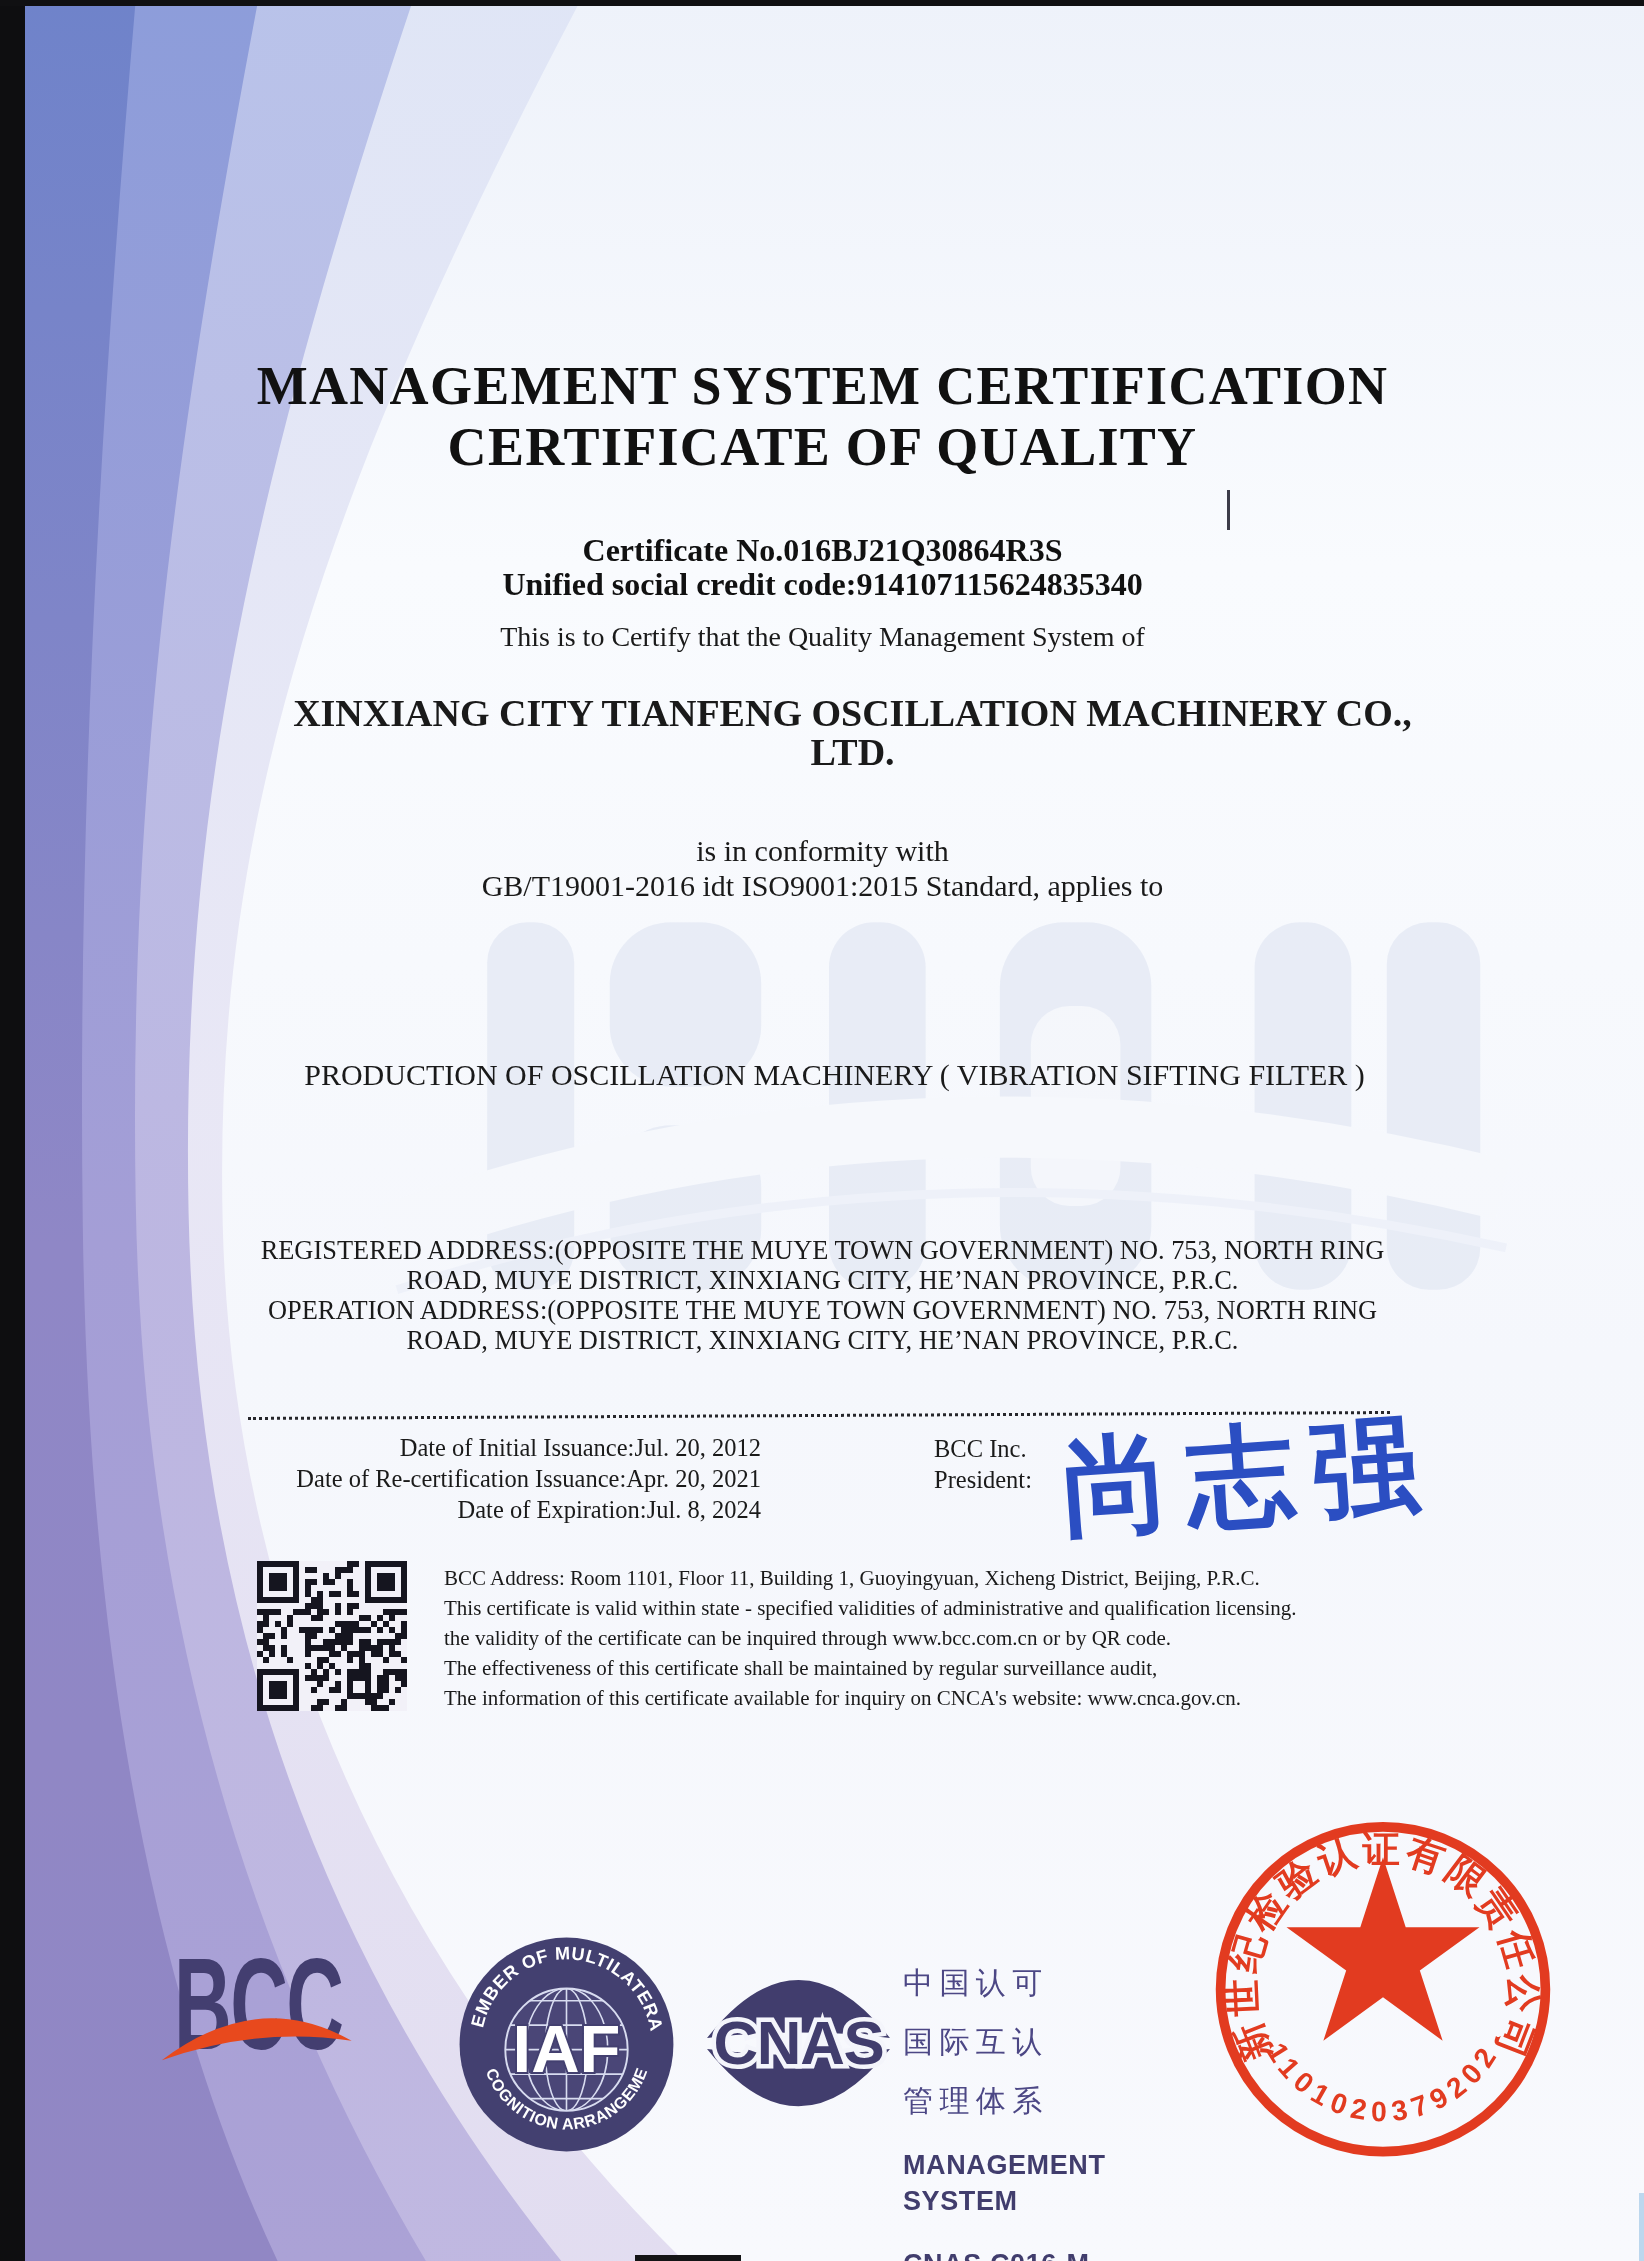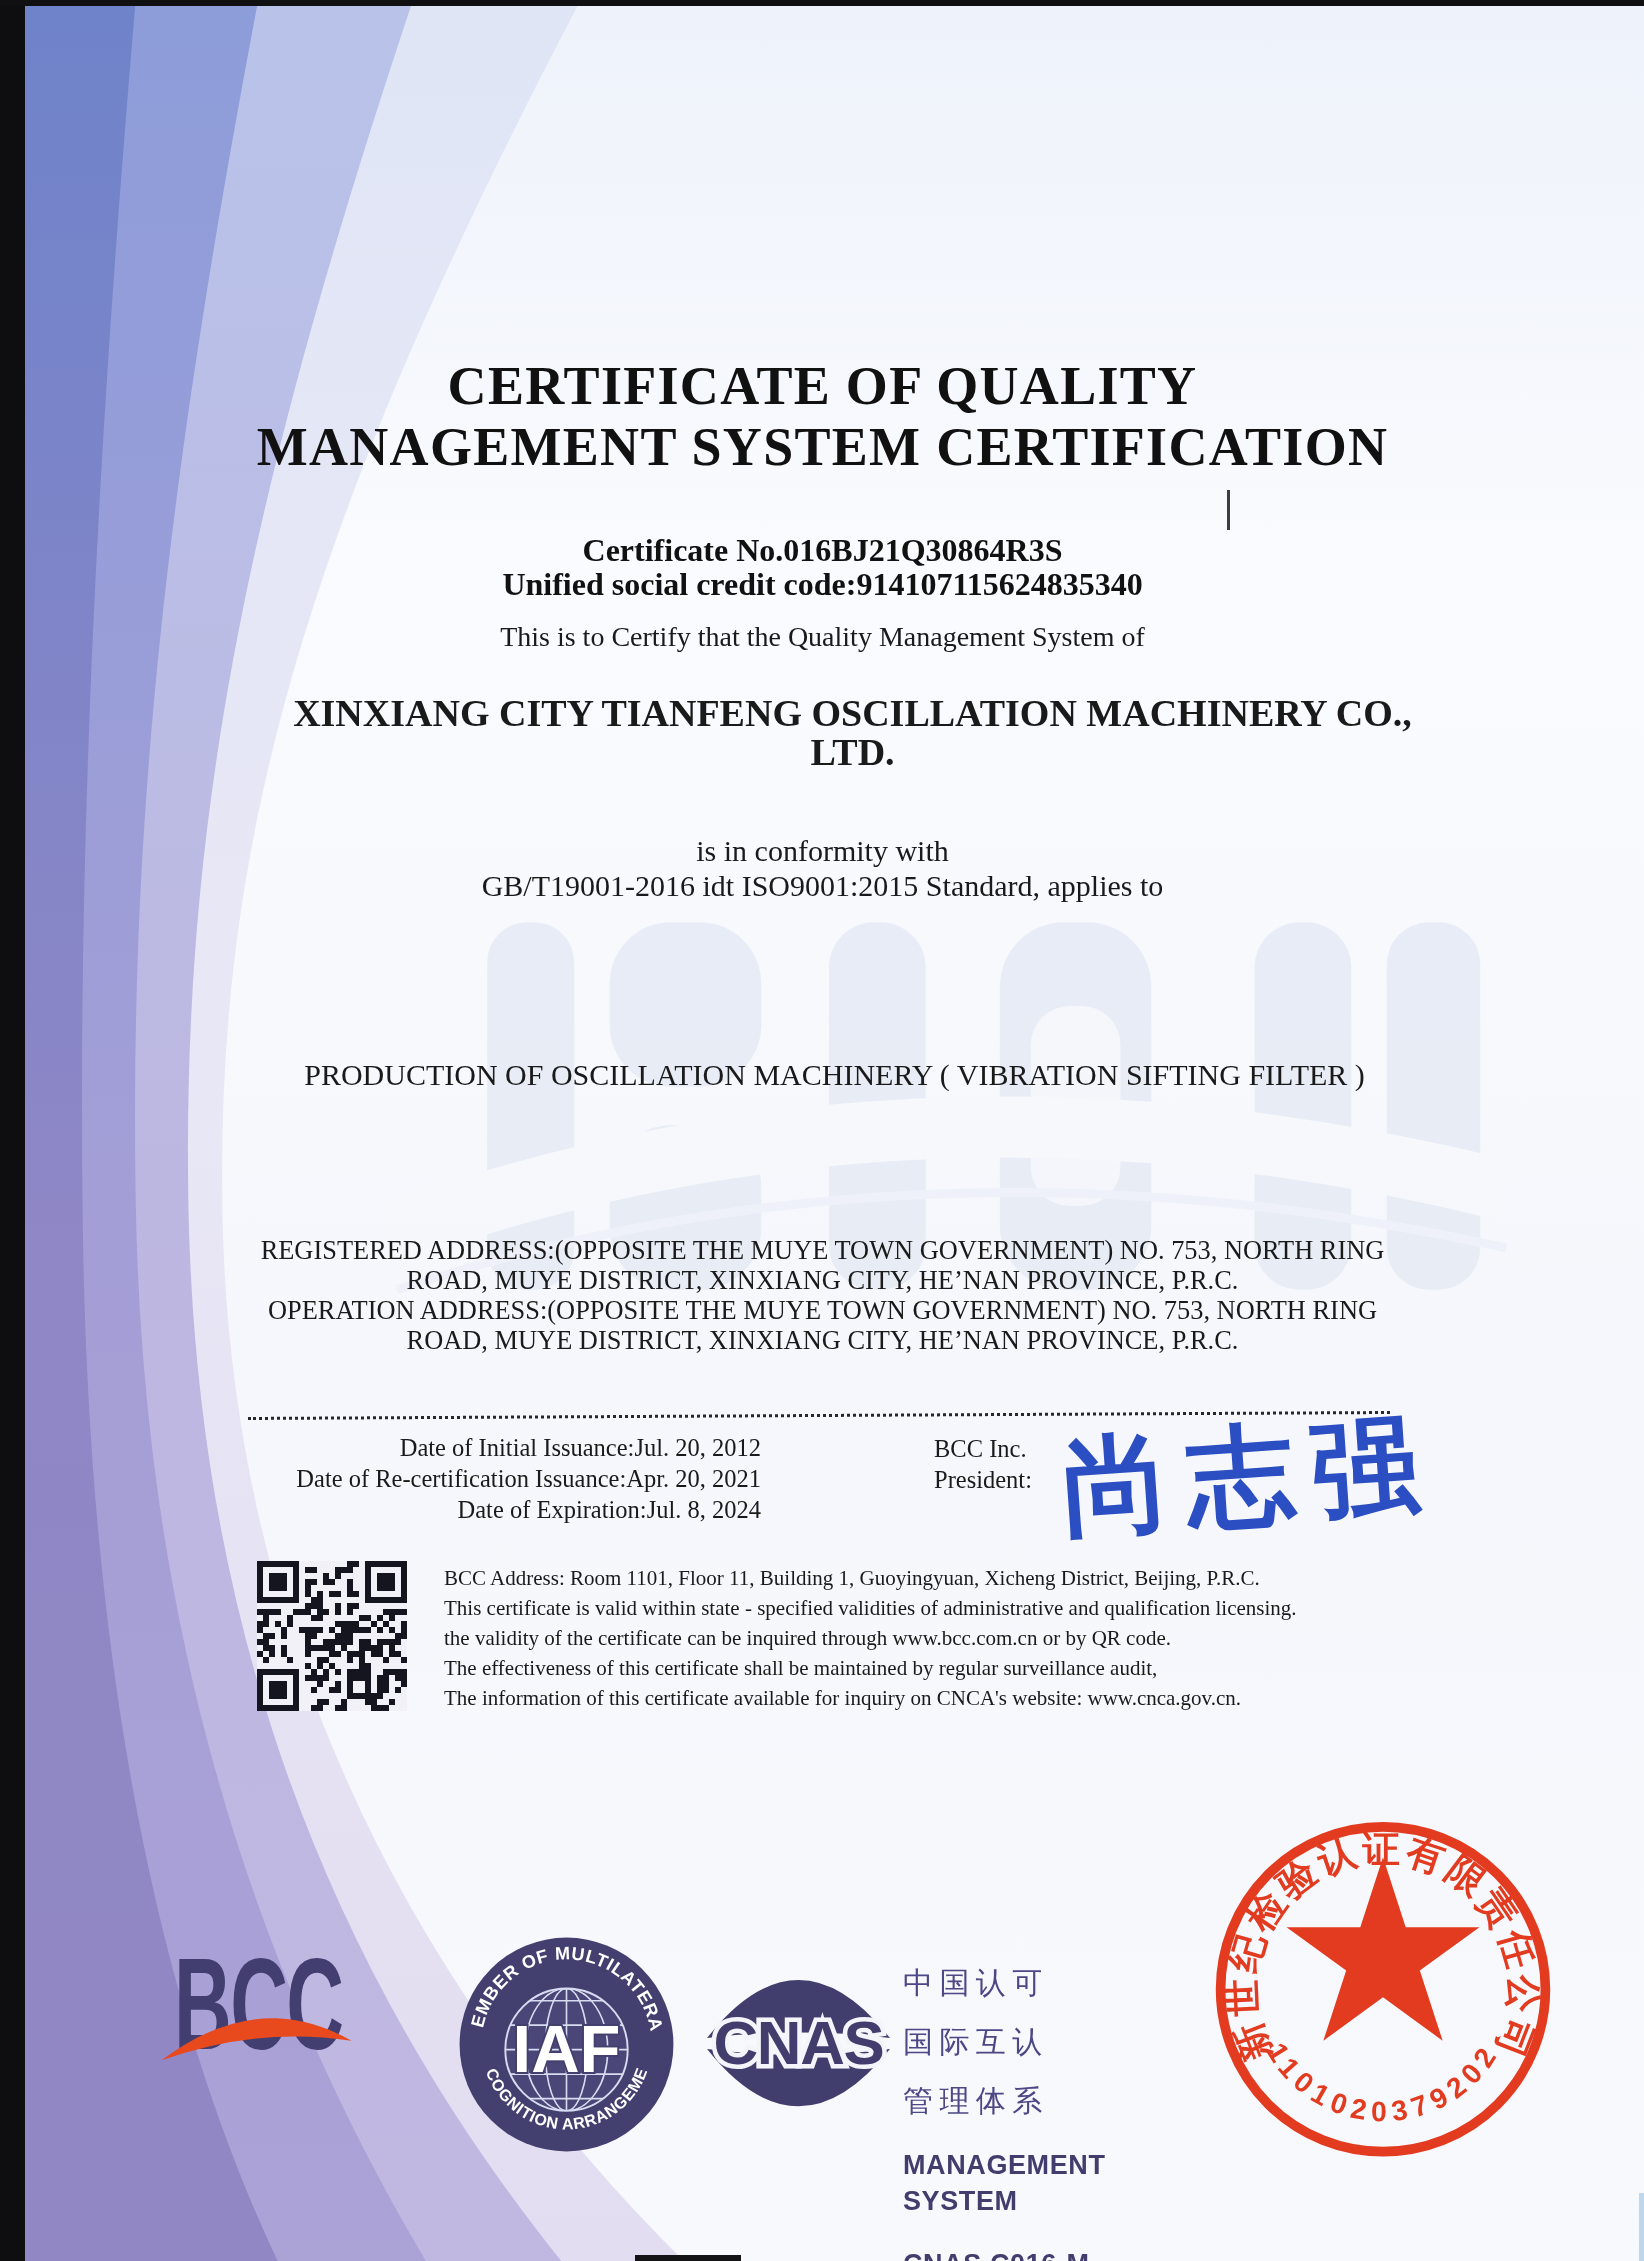--- a/index.html
+++ b/index.html
@@ -87,22 +87,22 @@
     <path d="M615,2000 Q1430,1735 2335,1935" fill="none" stroke="#eaeef8" stroke-width="14"></path>
   </svg>
 
   <div class="abs edge-left"></div>
   <div class="abs edge-top"></div>
   <div class="abs edge-bottom"></div>
   <div class="abs edge-right"></div>
   <div class="abs stray-mark"></div>
 
   <div class="abs ctr title">
+    <div>MANAGEMENT SYSTEM CERTIFICATION</div>
     <div>CERTIFICATE OF QUALITY</div>
-    <div>MANAGEMENT SYSTEM CERTIFICATION</div>
   </div>
 
   <div class="abs ctr certnos">
     <div>Certificate No.016BJ21Q30864R3S</div>
     <div>Unified social credit code:914107115624835340</div>
   </div>
 
   <div class="abs ctr certify">This is to Certify that the Quality Management System of</div>
 
   <div class="abs ctr company">

